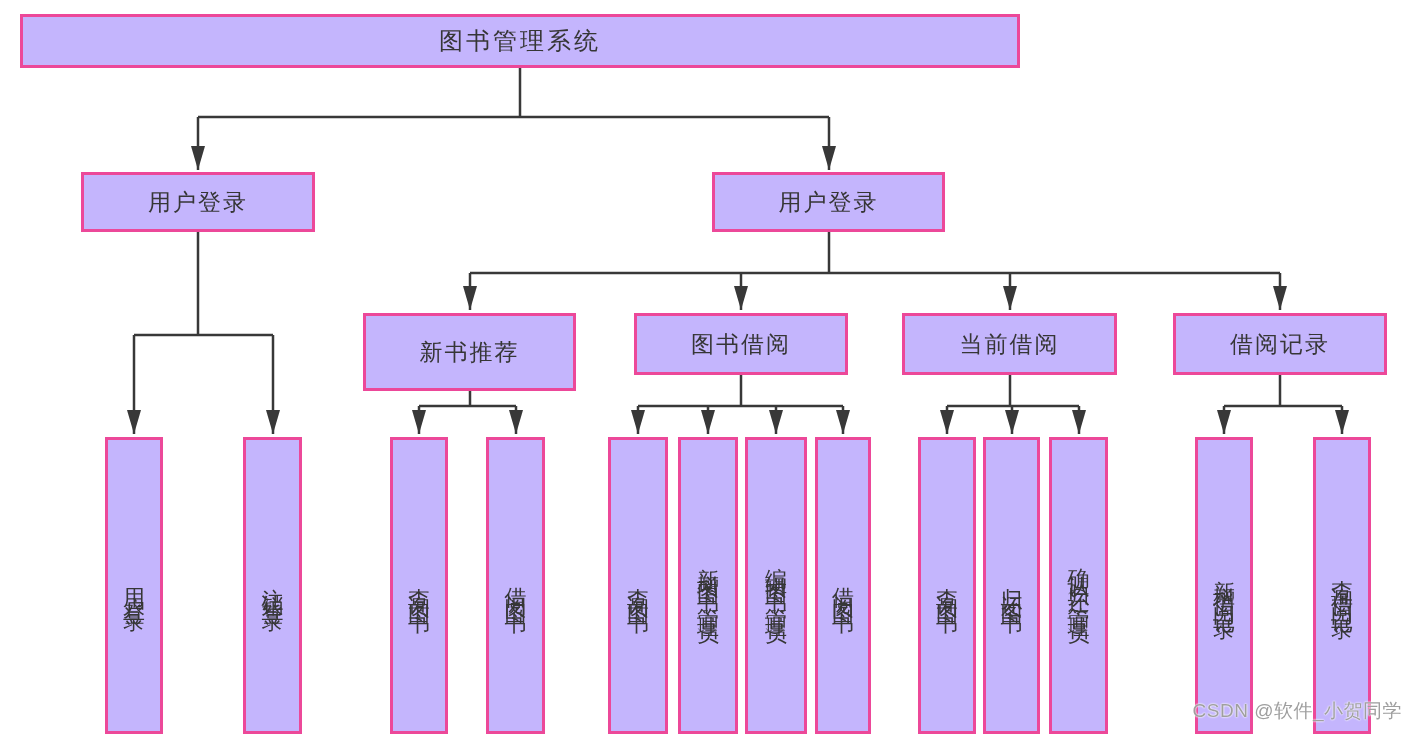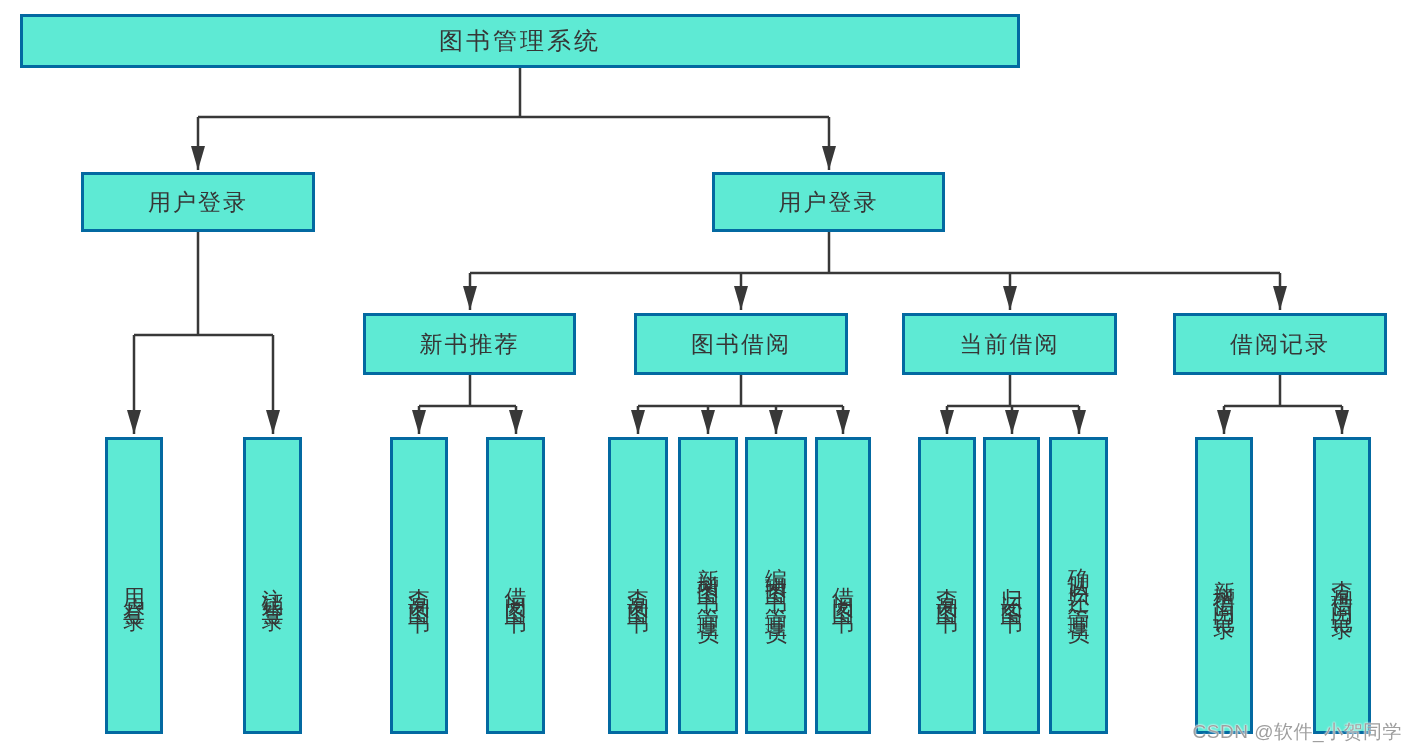--- a/index.html
+++ b/index.html
@@ -4,33 +4,33 @@
 <style>
   html,body{margin:0;padding:0;}
   body{
     width:1405px;height:747px;position:relative;background:#ffffff;
     font-family:"Liberation Sans","DejaVu Sans",sans-serif;
     overflow:hidden;
   }
   #canvas{position:absolute;left:0;top:0;width:1405px;height:747px;}
   svg.connectors{position:absolute;left:0;top:0;z-index:0;pointer-events:none;}
   .node{
-    position:absolute;box-sizing:border-box;background:#5eead4;
-    border:3px solid #0369a1;color:#363636;z-index:1;
+    position:absolute;box-sizing:border-box;background:#c4b5fd;
+    border:3px solid #ec4899;color:#363636;z-index:1;
     display:flex;align-items:center;justify-content:center;
     line-height:1;
   }
   .node.h{font-size:23px;letter-spacing:2px;white-space:nowrap;}
   .node.root{font-size:24px;letter-spacing:3px;}
   .node.v{
     writing-mode:vertical-rl;text-orientation:mixed;
     font-size:22px;letter-spacing:8px;
   }
   .watermark{
-    position:absolute;right:3px;top:719px;z-index:2;
+    position:absolute;right:3px;top:698px;z-index:2;
     font-size:19px;color:#9f9f9f;letter-spacing:0.5px;white-space:nowrap;
     text-shadow:0 0 2px #ffffff,0 0 2px #ffffff;
   }
 </style>
 </head>
 <body>
 
 <div id="canvas">
 
   <svg class="connectors" width="1405" height="747" viewBox="0 0 1405 747">
@@ -69,21 +69,21 @@
       <path d="M1224,406 V434" marker-end="url(#arrow)"></path>
       <path d="M1342,406 V434" marker-end="url(#arrow)"></path>
     </g>
   </svg>
 
   <div class="node h root" style="left:20px;top:14px;width:1000px;height:54px">图书管理系统</div>
 
   <div class="node h" style="left:81px;top:172px;width:234px;height:60px">用户登录</div>
   <div class="node h" style="left:712px;top:172px;width:233px;height:60px">用户登录</div>
 
-  <div class="node h" style="left:363px;top:313px;width:213px;height:62px">新书推荐</div>
+  <div class="node h" style="left:363px;top:313px;width:213px;height:78px">新书推荐</div>
   <div class="node h" style="left:634px;top:313px;width:214px;height:62px">图书借阅</div>
   <div class="node h" style="left:902px;top:313px;width:215px;height:62px">当前借阅</div>
   <div class="node h" style="left:1173px;top:313px;width:214px;height:62px">借阅记录</div>
 
   <div class="node v" style="left:105px;top:437px;width:58px;height:297px">用户登录</div>
   <div class="node v" style="left:243px;top:437px;width:59px;height:297px">注销登录</div>
 
   <div class="node v" style="left:390px;top:437px;width:58px;height:297px">查询图书</div>
   <div class="node v" style="left:486px;top:437px;width:59px;height:297px">借阅图书</div>
 

